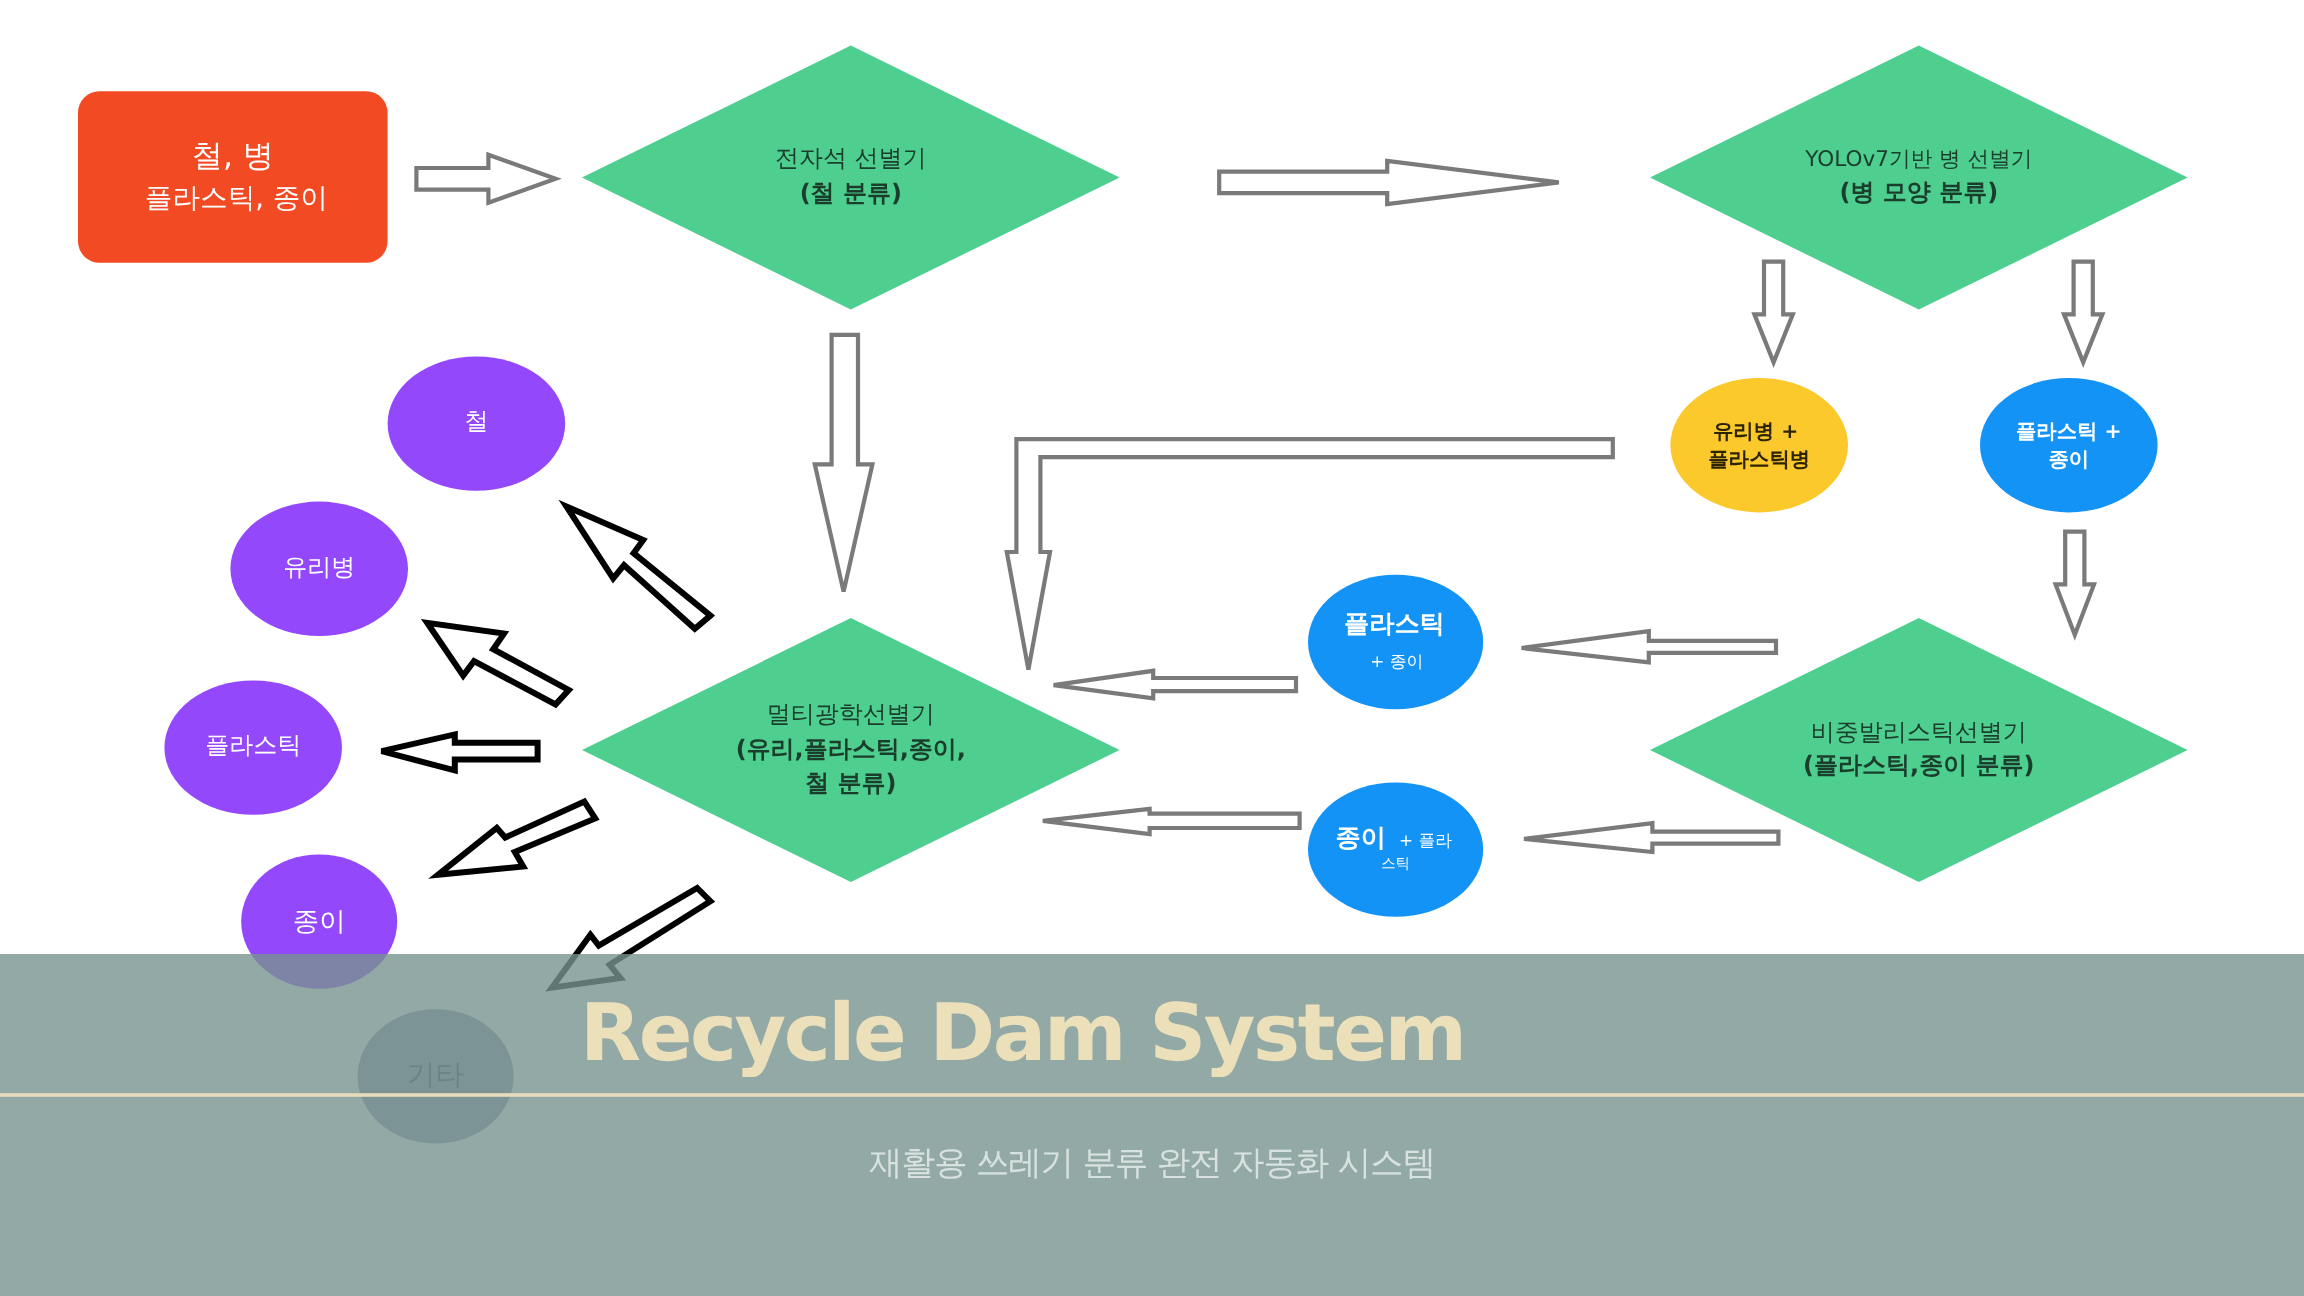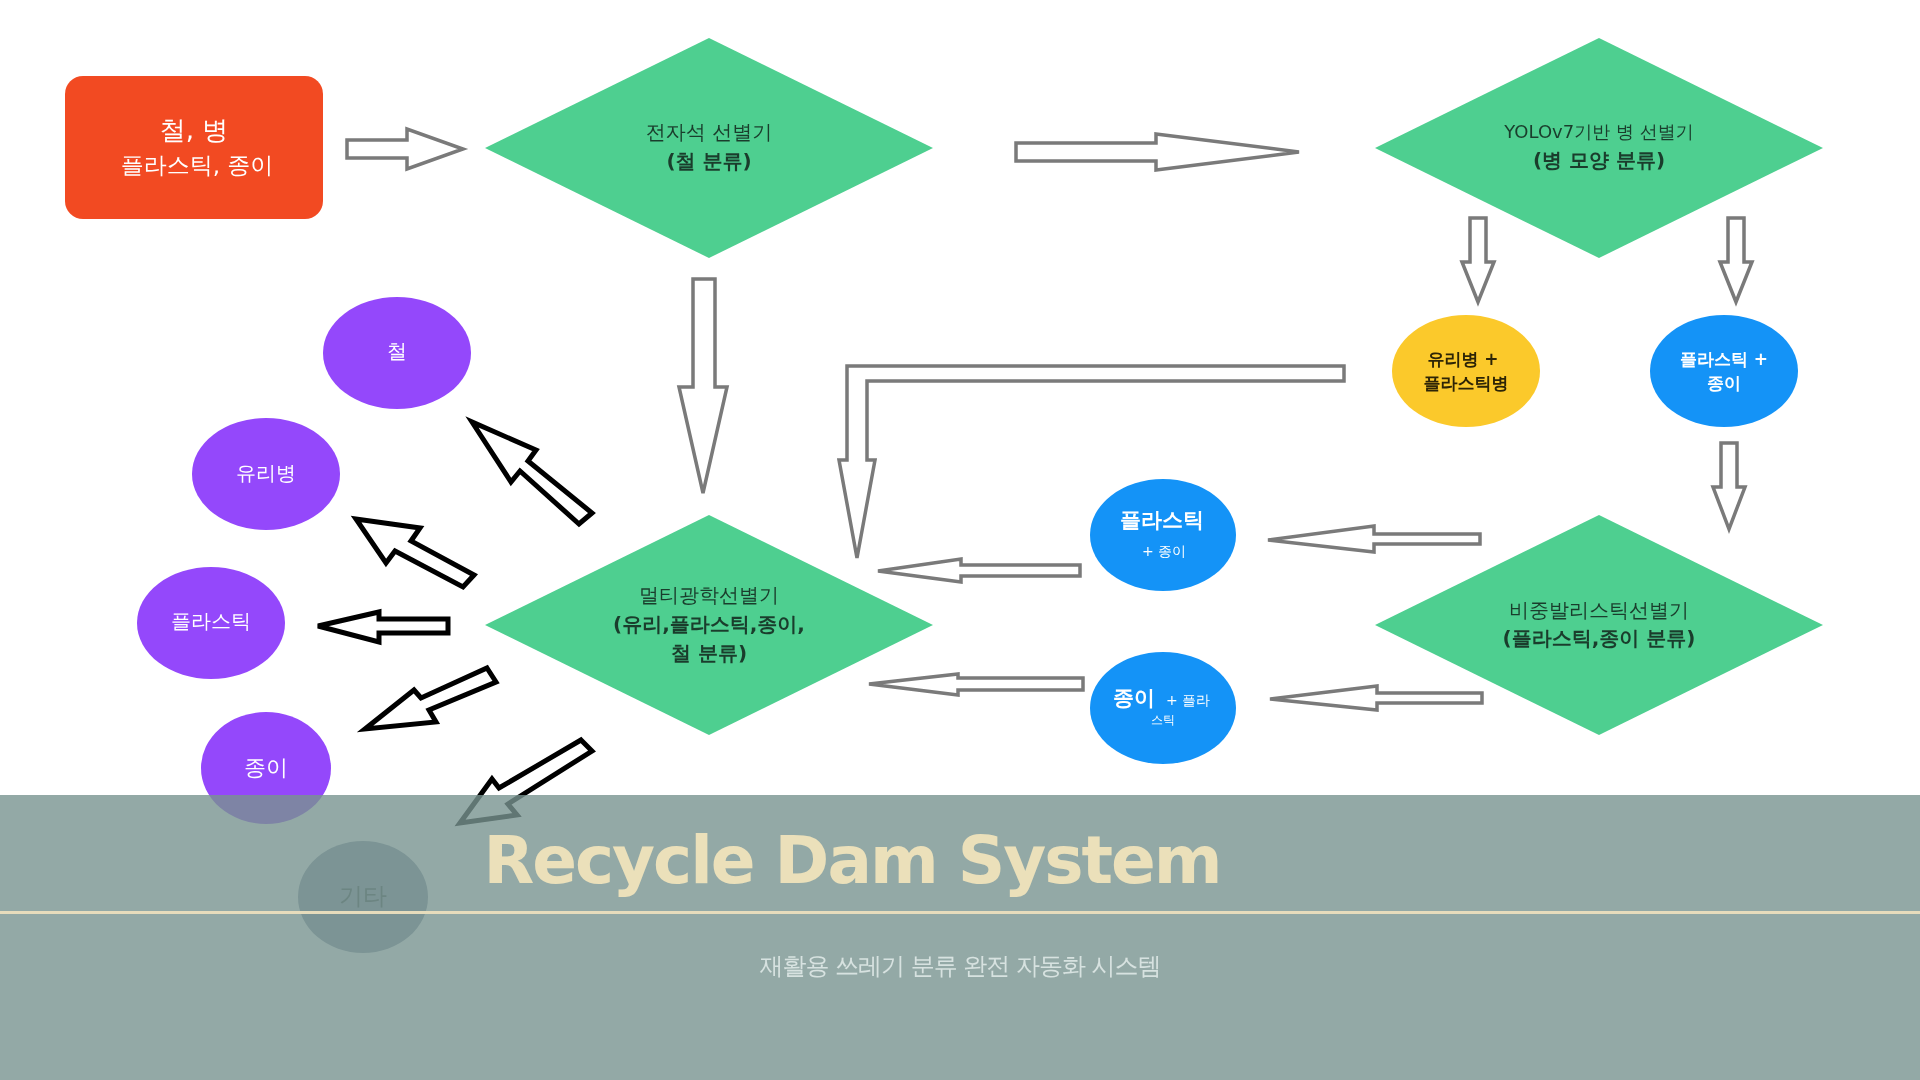--- a/index.html
+++ b/index.html
@@ -2,21 +2,21 @@
 <html><head>
 <meta charset="utf-8">
 <style>
   html, body { margin:0; padding:0; }
   body { width:1920px; height:1080px; position:relative; overflow:hidden; background:#ffffff; font-family:"DejaVu Sans", sans-serif; }
   #diagram { position:absolute; left:0; top:0; width:1920px; height:1080px; }
   .node-text { font-family:"DejaVu Sans", sans-serif; text-anchor:middle; dominant-baseline:middle; }
   .banner { position:absolute; left:0; top:795px; width:1920px; height:285px; background:rgba(120,148,144,0.80); }
   .banner-rule { position:absolute; left:0; top:911px; width:1920px; height:3px; background:#e7dcbc; }
   .banner-title { position:absolute; left:0; top:822px; width:1704px; text-align:center; font-family:"DejaVu Sans", sans-serif; font-weight:bold; font-size:66px; letter-spacing:-2px; color:#ebe0ba; }
-  .banner-subtitle { position:absolute; left:0; top:950px; width:1920px; text-align:center; font-family:"DejaVu Sans", sans-serif; font-size:24px; color:#d7e2e0; letter-spacing:-1px; }
+  .banner-subtitle { position:absolute; left:0; top:950px; width:1920px; text-align:center; font-family:"DejaVu Sans", sans-serif; font-size:28px; color:#d7e2e0; letter-spacing:-1px; }
 </style>
 </head>
 <body>
 
 <svg id="diagram" viewBox="0 0 1920 1080" xmlns="http://www.w3.org/2000/svg">
 
   <g>
     <rect x="65" y="76" width="258" height="143" rx="18" fill="#f24a22"></rect>
     <text class="node-text" x="194" y="131" font-size="26" fill="#ffffff">철, 병</text>
     <text class="node-text" x="197" y="166" font-size="23" fill="#ffffff">플라스틱, 종이</text>

